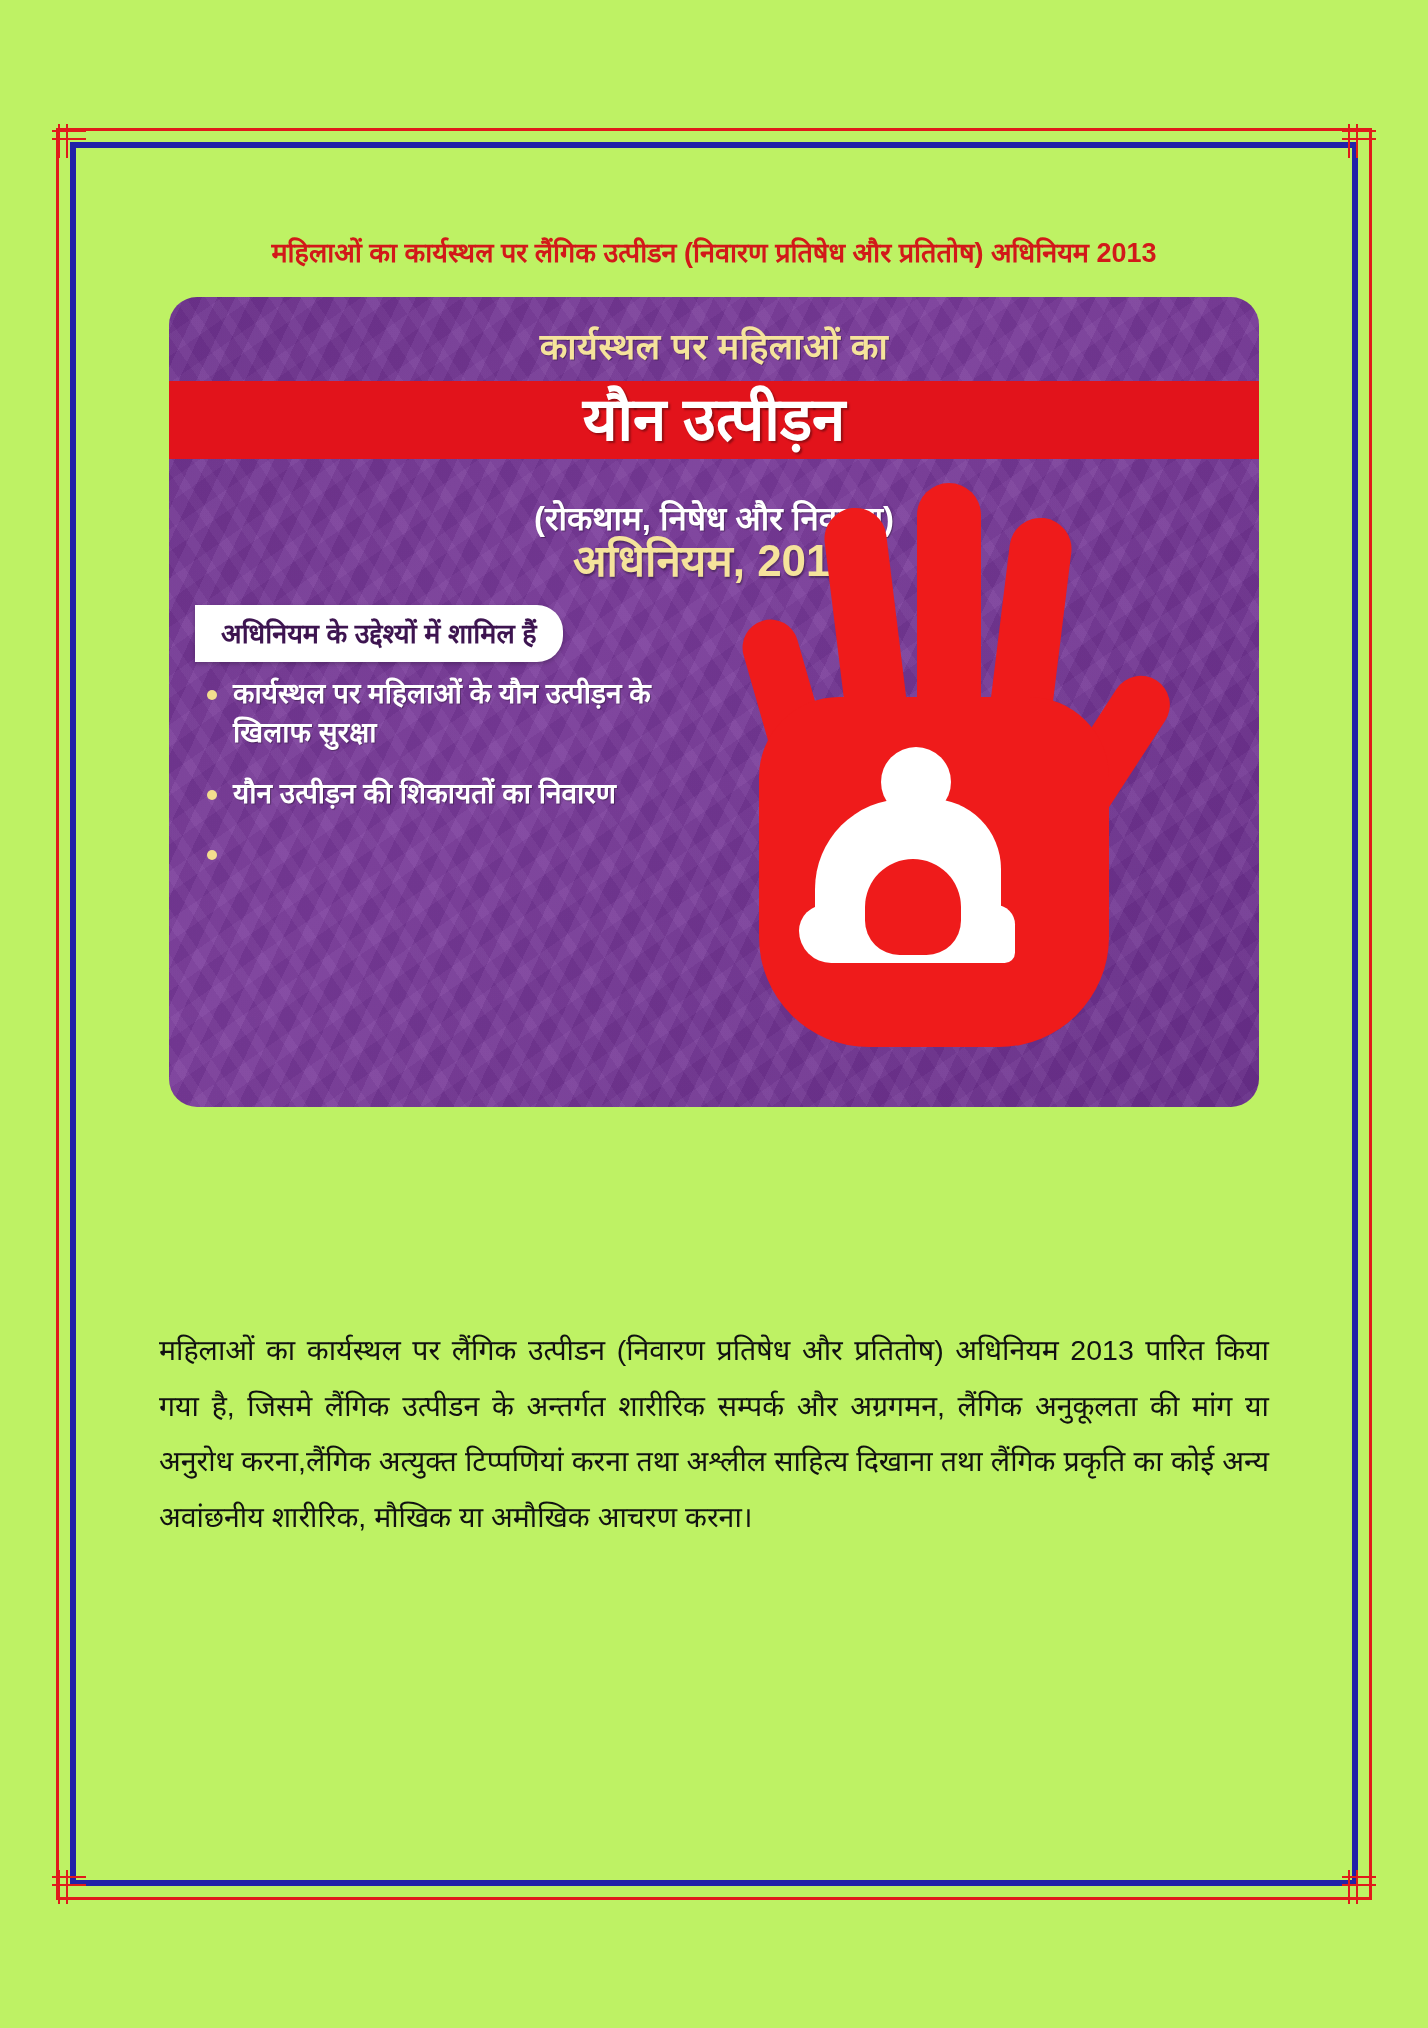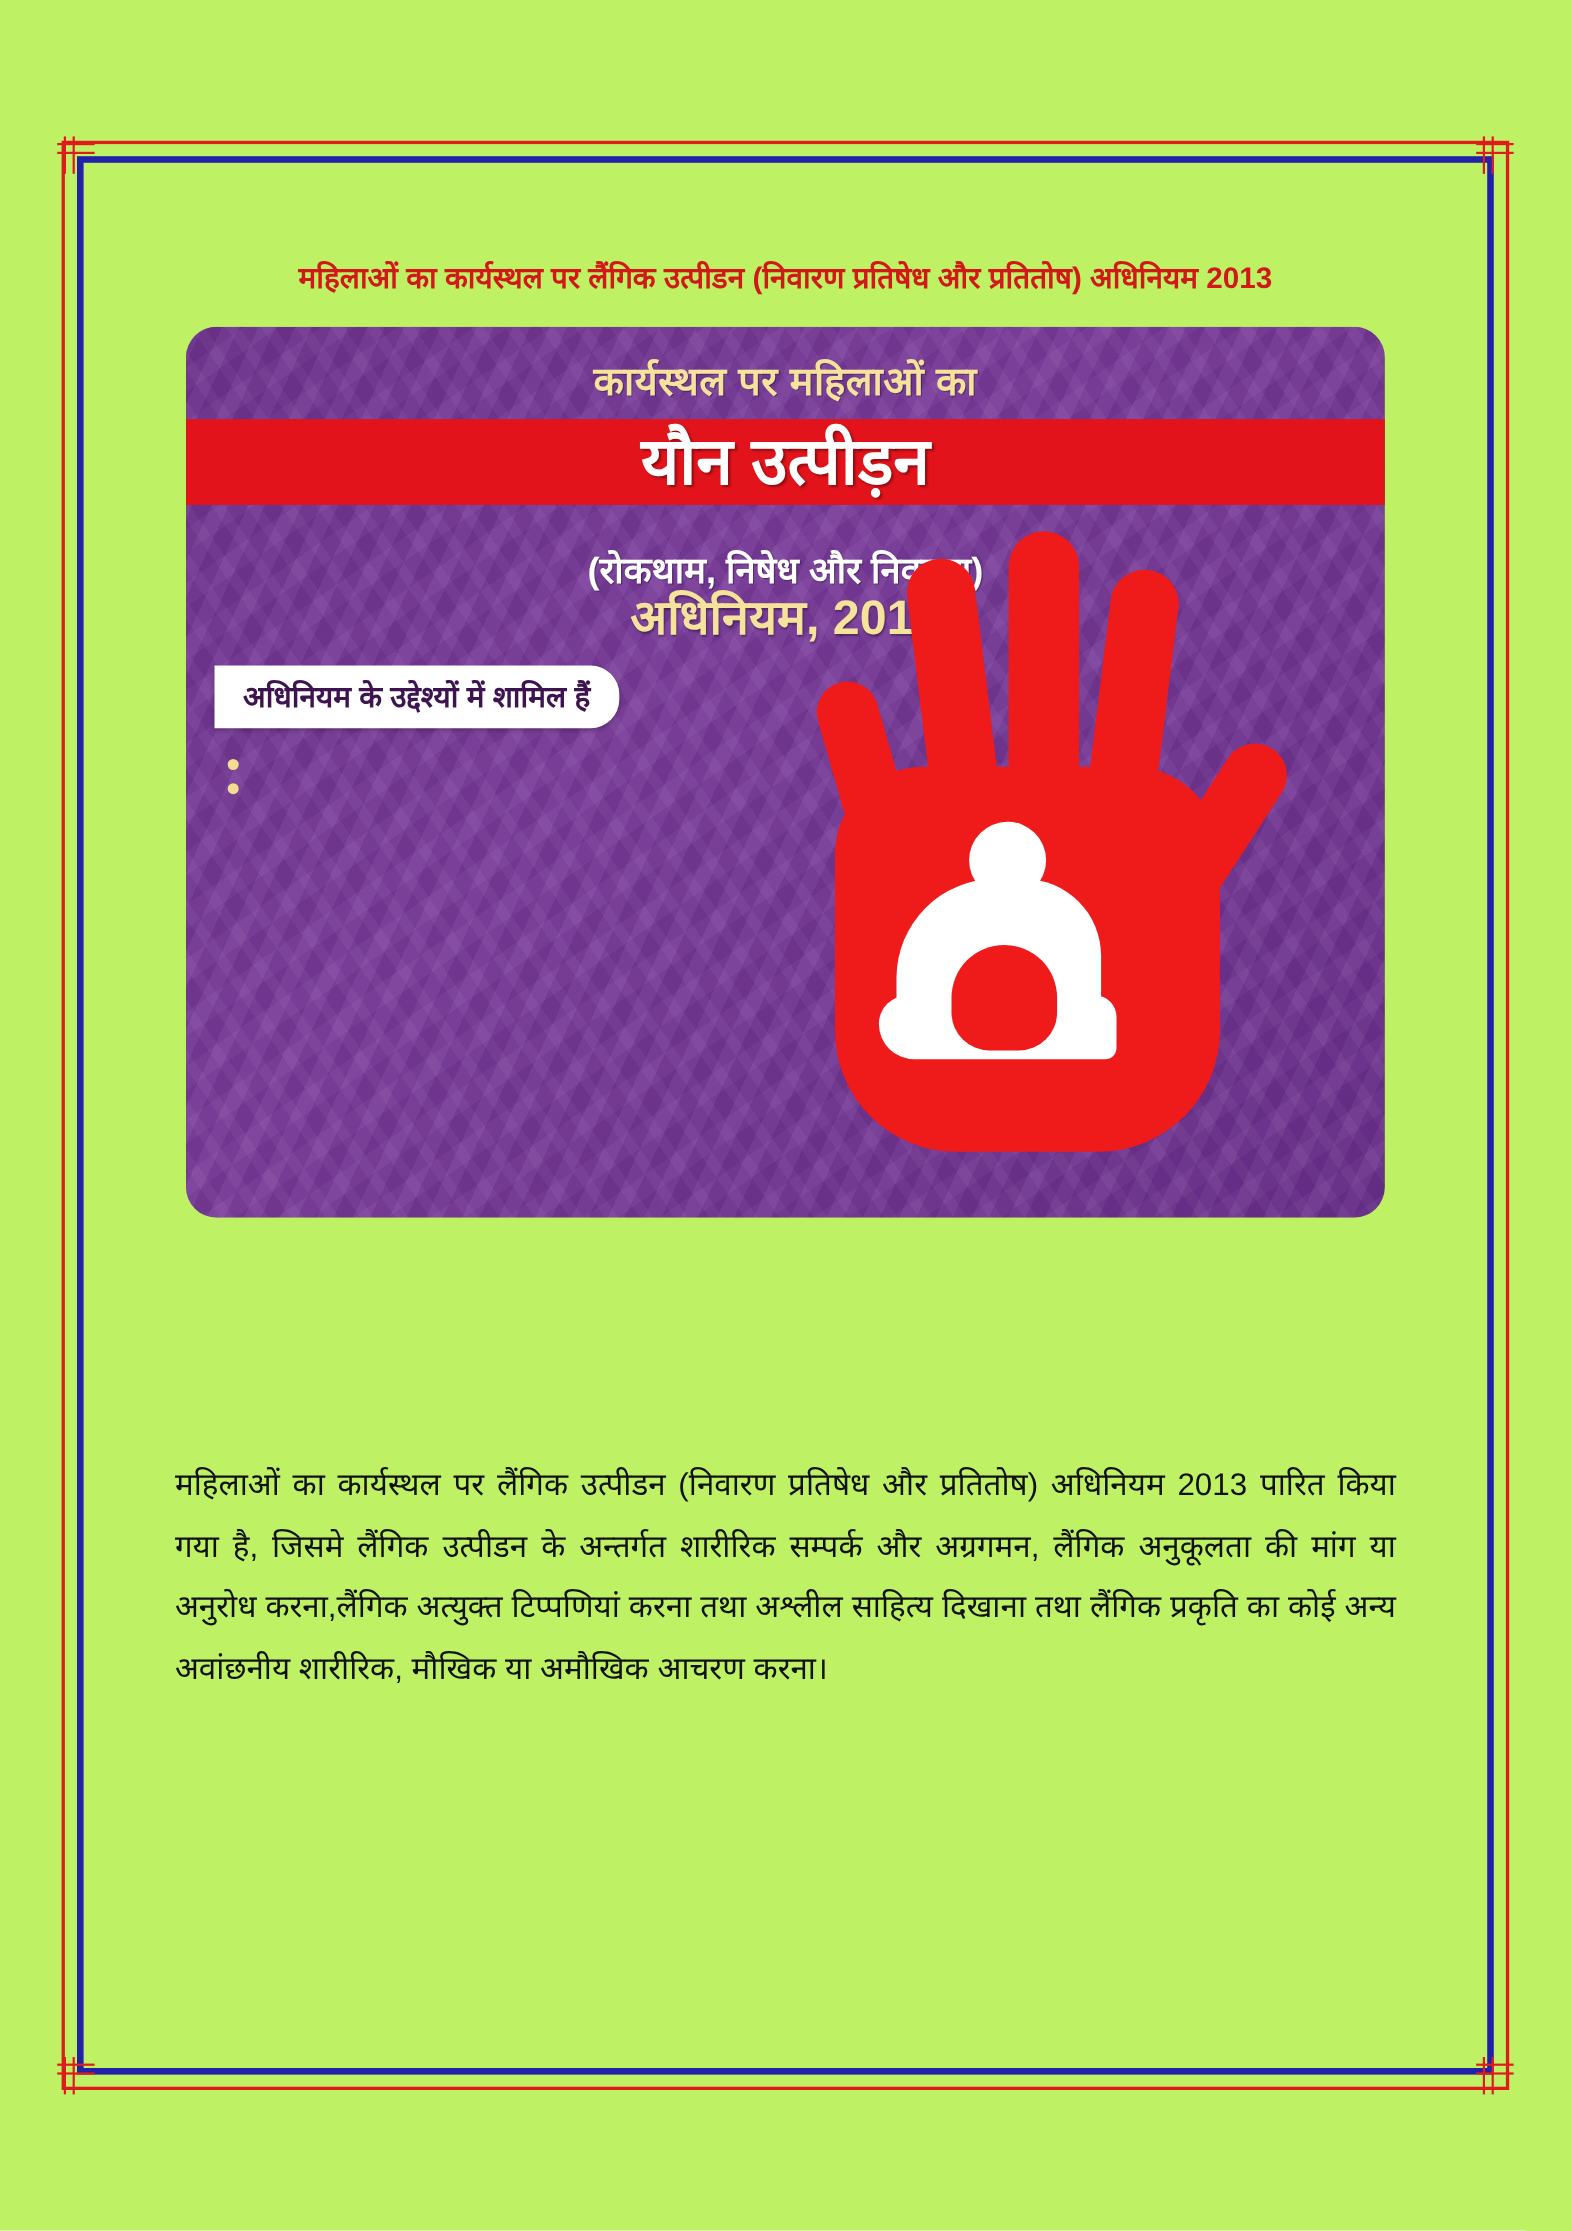--- a/index.html
+++ b/index.html
@@ -340,20 +340,25 @@
 
         <div class="poster-sub">(रोकथाम, निषेध और निवारण)</div>
 
         <div class="poster-act">अधिनियम, 2013</div>
 
         <div class="objectives-pill">अधिनियम के उद्देश्यों में शामिल हैं</div>
 
         <div class="bullets">
           <div class="bullet">
             <span class="dot"></span>
+            <span>कार्यस्थल पर महिलाओं के यौन उत्पीड़न के खिलाफ सुरक्षा</span>
+          </div>
+          <div class="bullet">
+            <span class="dot"></span>
+            <span>यौन उत्पीड़न की शिकायतों का निवारण</span>
           </div>
           <div class="bullet">
             <span class="dot"></span>
           </div>
         </div>
 
         <div class="hand">
           <div class="finger f1"></div>
           <div class="finger f2"></div>
           <div class="finger f3"></div>

